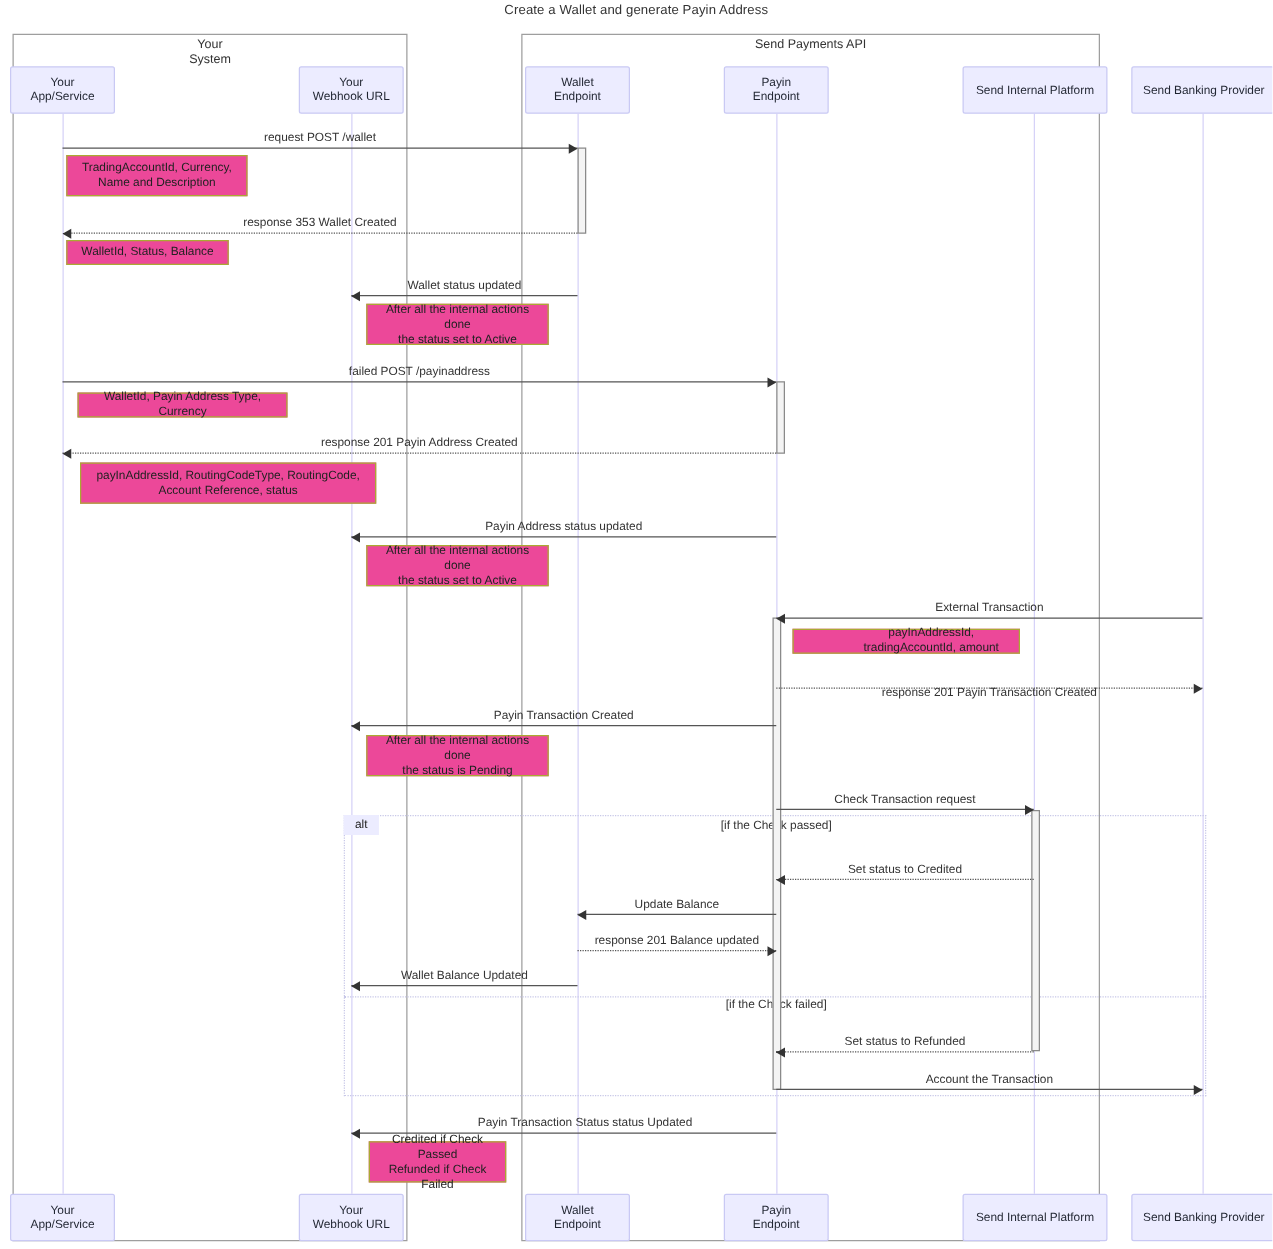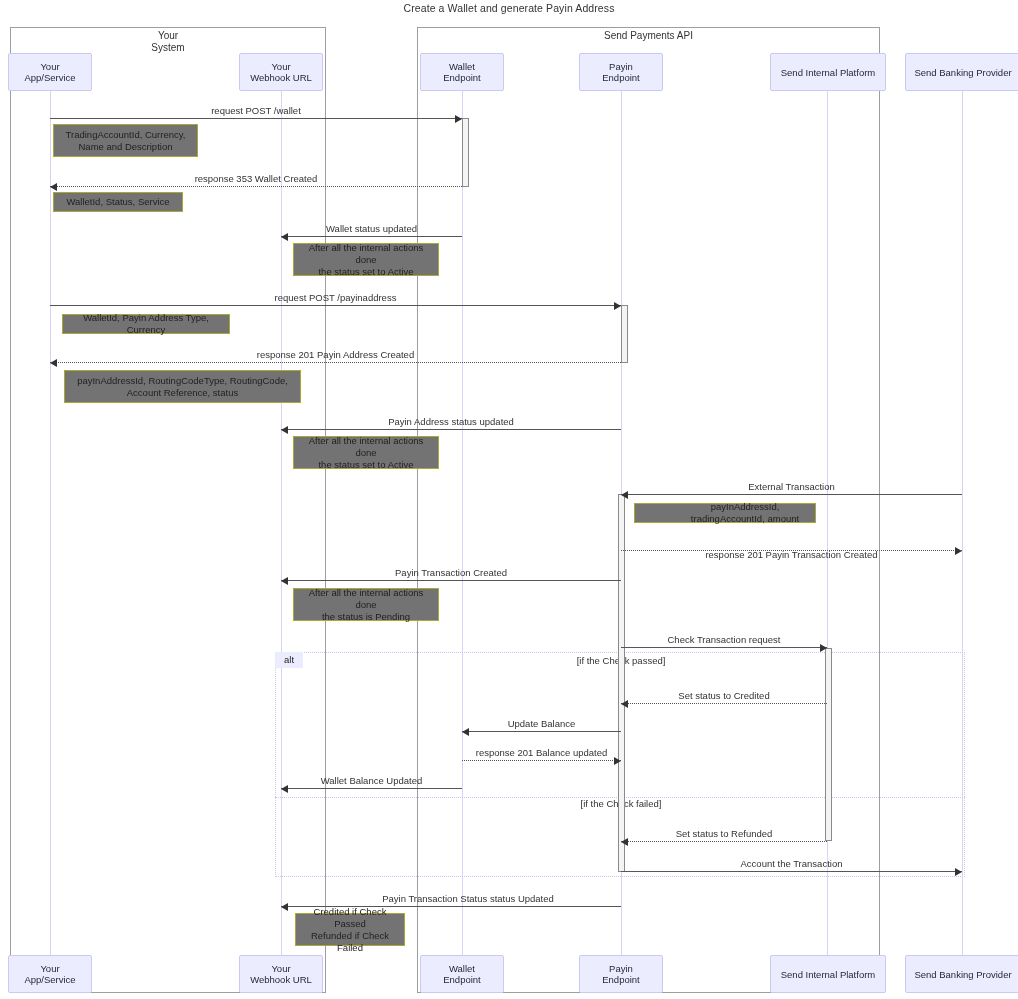--- a/index.html
+++ b/index.html
@@ -88,21 +88,21 @@
     position: absolute;
     font-size: 9.5px;
     color: #333333;
     text-align: center;
     white-space: nowrap;
     background: transparent;
   }
   
   .note {
     position: absolute;
-    background: #737373;
+    background: #ec4899;
     border: 1px solid #AAAA33;
     font-size: 9.5px;
     color: #222222;
     line-height: 12px;
     text-align: center;
     display: flex;
     align-items: center;
     justify-content: center;
     white-space: pre-line;
     padding: 2px 5px;
@@ -175,21 +175,21 @@
       <div class="arrow-head right" style="top: 114.5px; left: 455px;"></div>
       <div class="msg-label" style="left: 50px; width: 412px; top: 105px;">request POST /wallet</div>
       <div class="msg-line dashed" style="left: 50px; top: 186px; width: 412px;"></div>
       <div class="arrow-head left" style="top: 182.5px; left: 50px;"></div>
       <div class="msg-label" style="left: 50px; width: 412px; top: 173px;">response 353 Wallet Created</div>
       <div class="msg-line" style="left: 281px; top: 236px; width: 181px;"></div>
       <div class="arrow-head left" style="top: 232.5px; left: 281px;"></div>
       <div class="msg-label" style="left: 281px; width: 181px; top: 223px;">Wallet status updated</div>
       <div class="msg-line" style="left: 50px; top: 305px; width: 571px;"></div>
       <div class="arrow-head right" style="top: 301.5px; left: 614px;"></div>
-      <div class="msg-label" style="left: 50px; width: 571px; top: 292px;">request POST /payinaddress</div>
+      <div class="msg-label" style="left: 50px; width: 571px; top: 292px;">failed POST /payinaddress</div>
       <div class="msg-line dashed" style="left: 50px; top: 362px; width: 571px;"></div>
       <div class="arrow-head left" style="top: 358.5px; left: 50px;"></div>
       <div class="msg-label" style="left: 50px; width: 571px; top: 349px;">response 201 Payin Address Created</div>
       <div class="msg-line" style="left: 281px; top: 429px; width: 340px;"></div>
       <div class="arrow-head left" style="top: 425.5px; left: 281px;"></div>
       <div class="msg-label" style="left: 281px; width: 340px; top: 416px;">Payin Address status updated</div>
       <div class="msg-line" style="left: 621px; top: 494px; width: 341px;"></div>
       <div class="arrow-head left" style="top: 490.5px; left: 621px;"></div>
       <div class="msg-label" style="left: 621px; width: 341px; top: 481px;">External Transaction</div>
       <div class="msg-line dashed" style="left: 621px; top: 550px; width: 341px;"></div>
@@ -219,21 +219,21 @@
       <div class="msg-line" style="left: 621px; top: 871px; width: 341px;"></div>
       <div class="arrow-head right" style="top: 867.5px; left: 955px;"></div>
       <div class="msg-label" style="left: 621px; width: 341px; top: 858px;">Account the Transaction</div>
       <div class="msg-line" style="left: 281px; top: 906px; width: 340px;"></div>
       <div class="arrow-head left" style="top: 902.5px; left: 281px;"></div>
       <div class="msg-label" style="left: 281px; width: 340px; top: 893px; padding-left: 34px;">Payin Transaction Status status Updated</div>
     </div>
   <div id="notes-layer">
       <div class="note" style="left: 53px; top: 124px; width: 145px; height: 33px;">TradingAccountId, Currency,
 Name and Description</div>
-      <div class="note" style="left: 53px; top: 192px; width: 130px; height: 20px;">WalletId, Status, Service</div>
+      <div class="note" style="left: 53px; top: 192px; width: 130px; height: 20px;">WalletId, Status, Balance</div>
       <div class="note" style="left: 293px; top: 243px; width: 146px; height: 33px;">After all the internal actions done
 the status set to Active</div>
       <div class="note" style="left: 62px; top: 314px; width: 168px; height: 20px;">WalletId, Payin Address Type, Currency</div>
       <div class="note" style="left: 64px; top: 370px; width: 237px; height: 33px;">payInAddressId, RoutingCodeType, RoutingCode,
 Account Reference, status</div>
       <div class="note" style="left: 293px; top: 436px; width: 146px; height: 33px;">After all the internal actions done
 the status set to Active</div>
       <div class="note" style="left: 634px; top: 503px; width: 182px; height: 20px; padding-left: 45px;">payInAddressId, tradingAccountId, amount</div>
       <div class="note" style="left: 293px; top: 588px; width: 146px; height: 33px;">After all the internal actions done
 the status is Pending</div>

